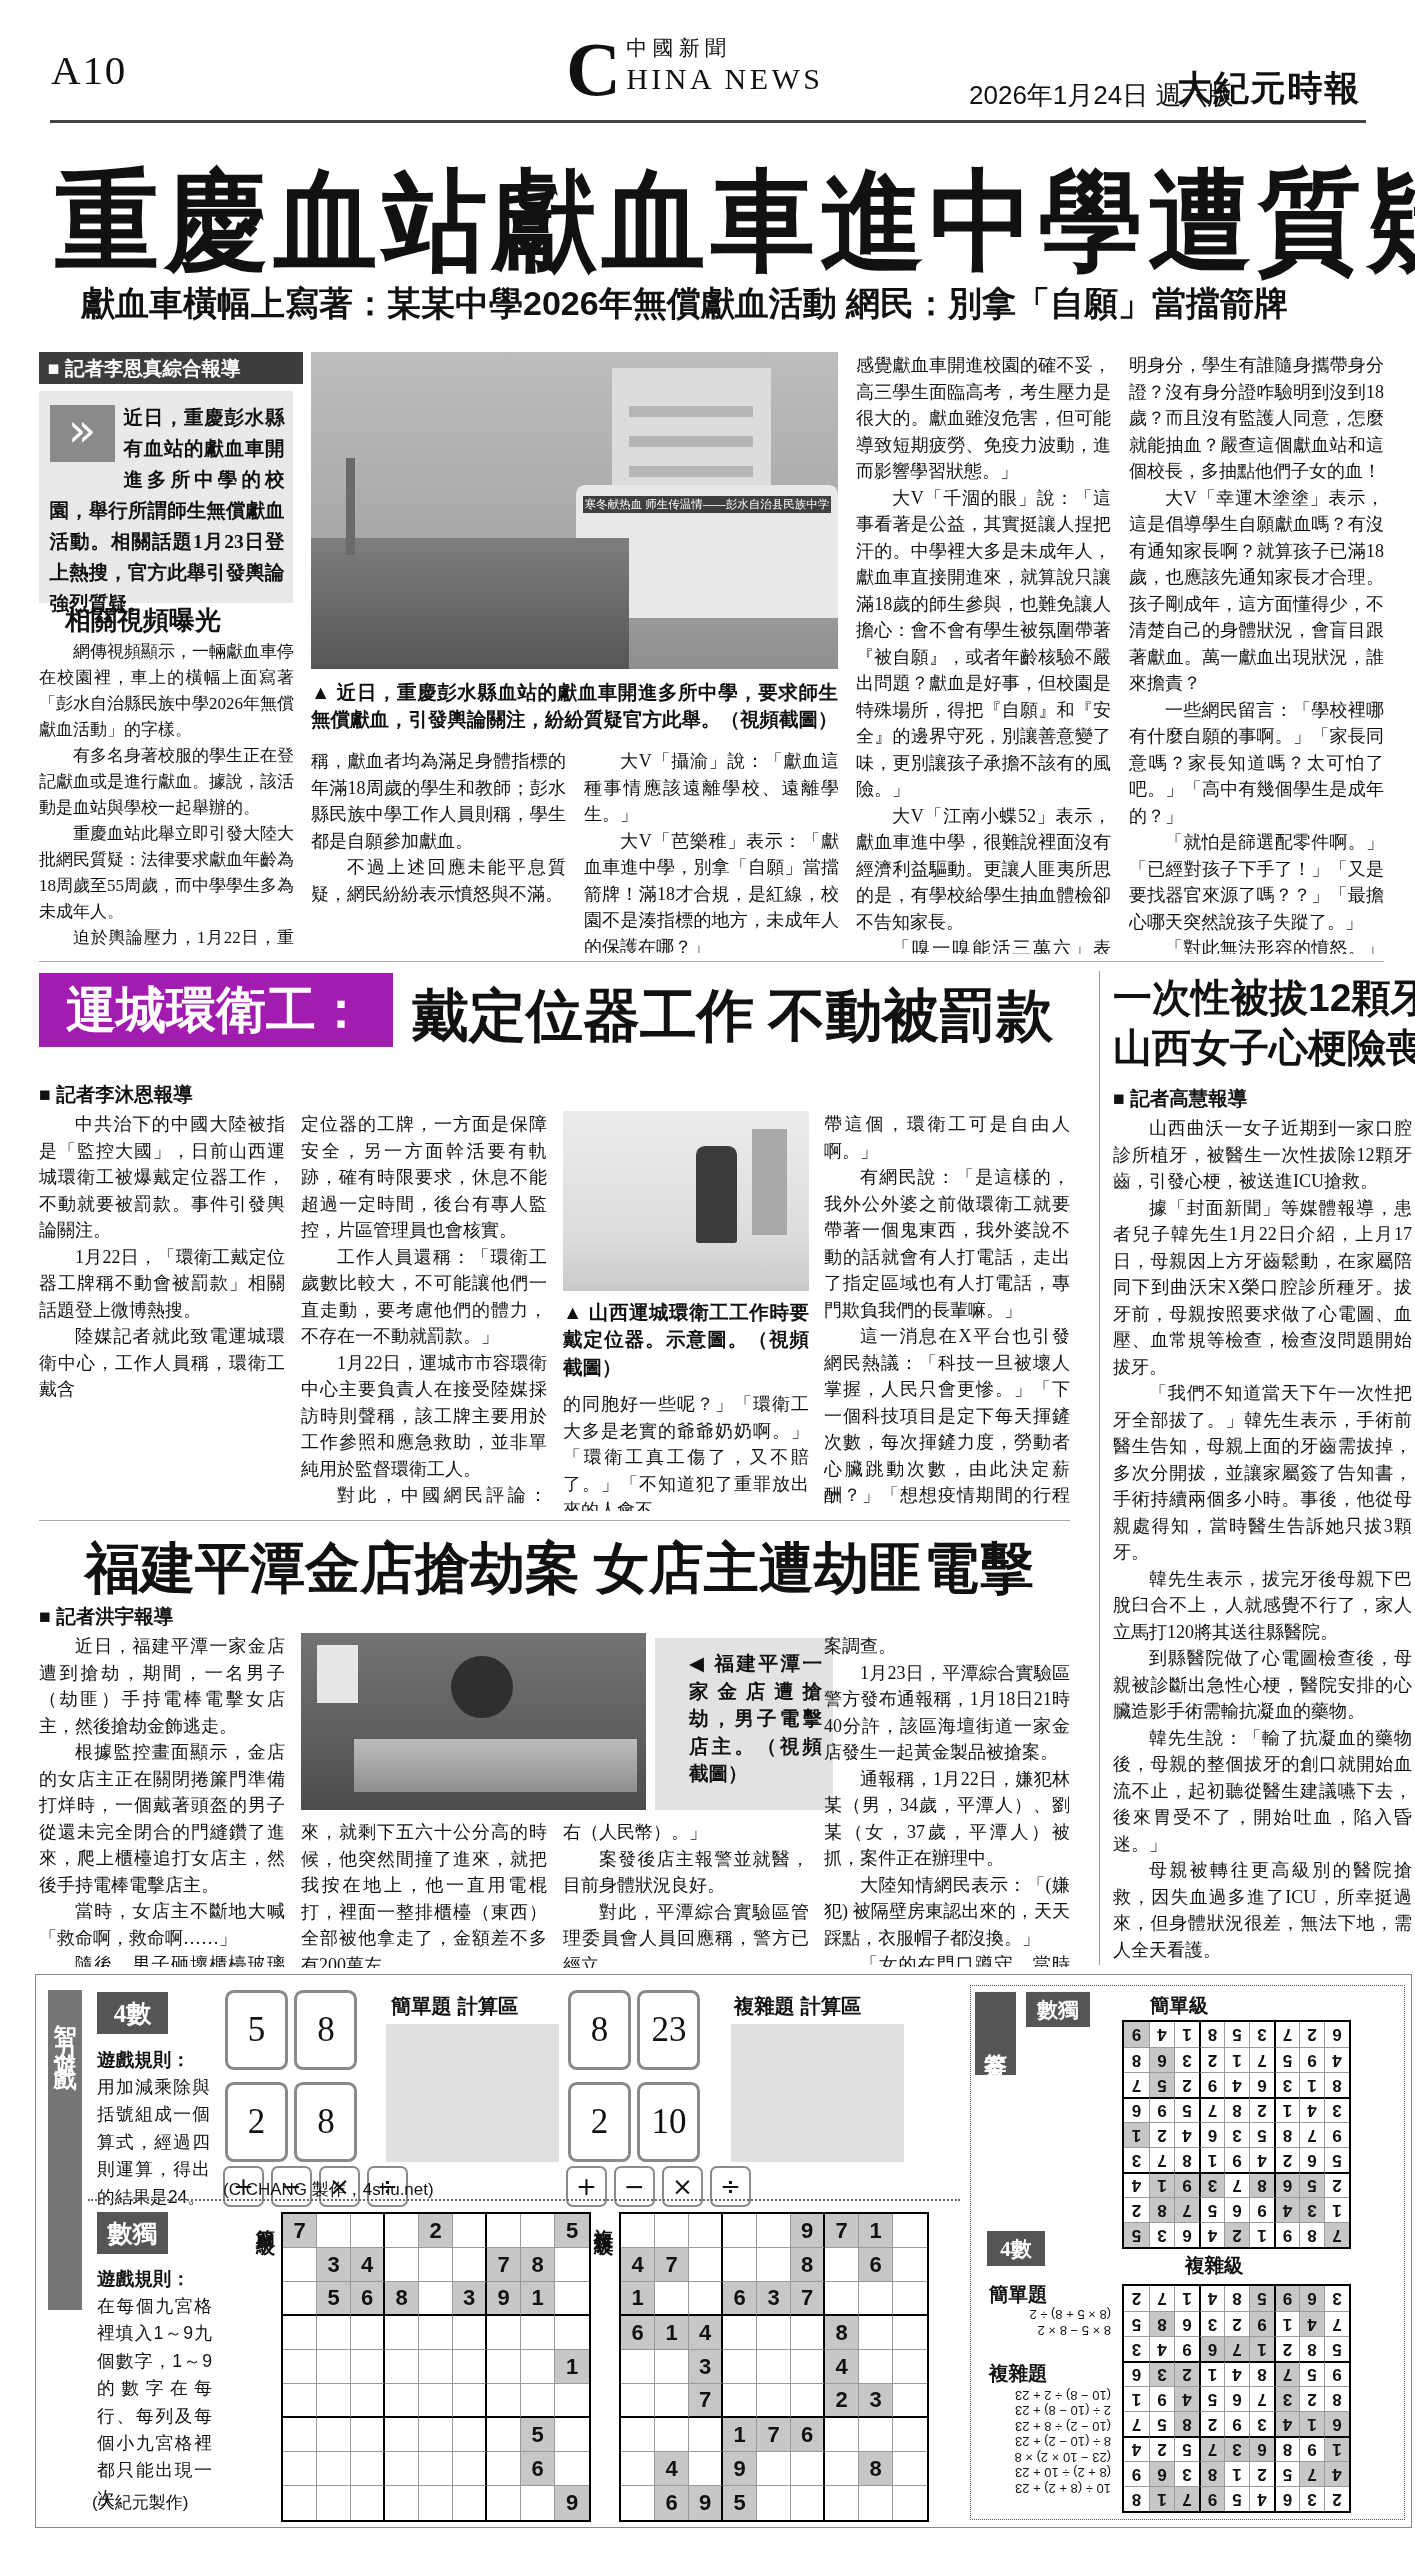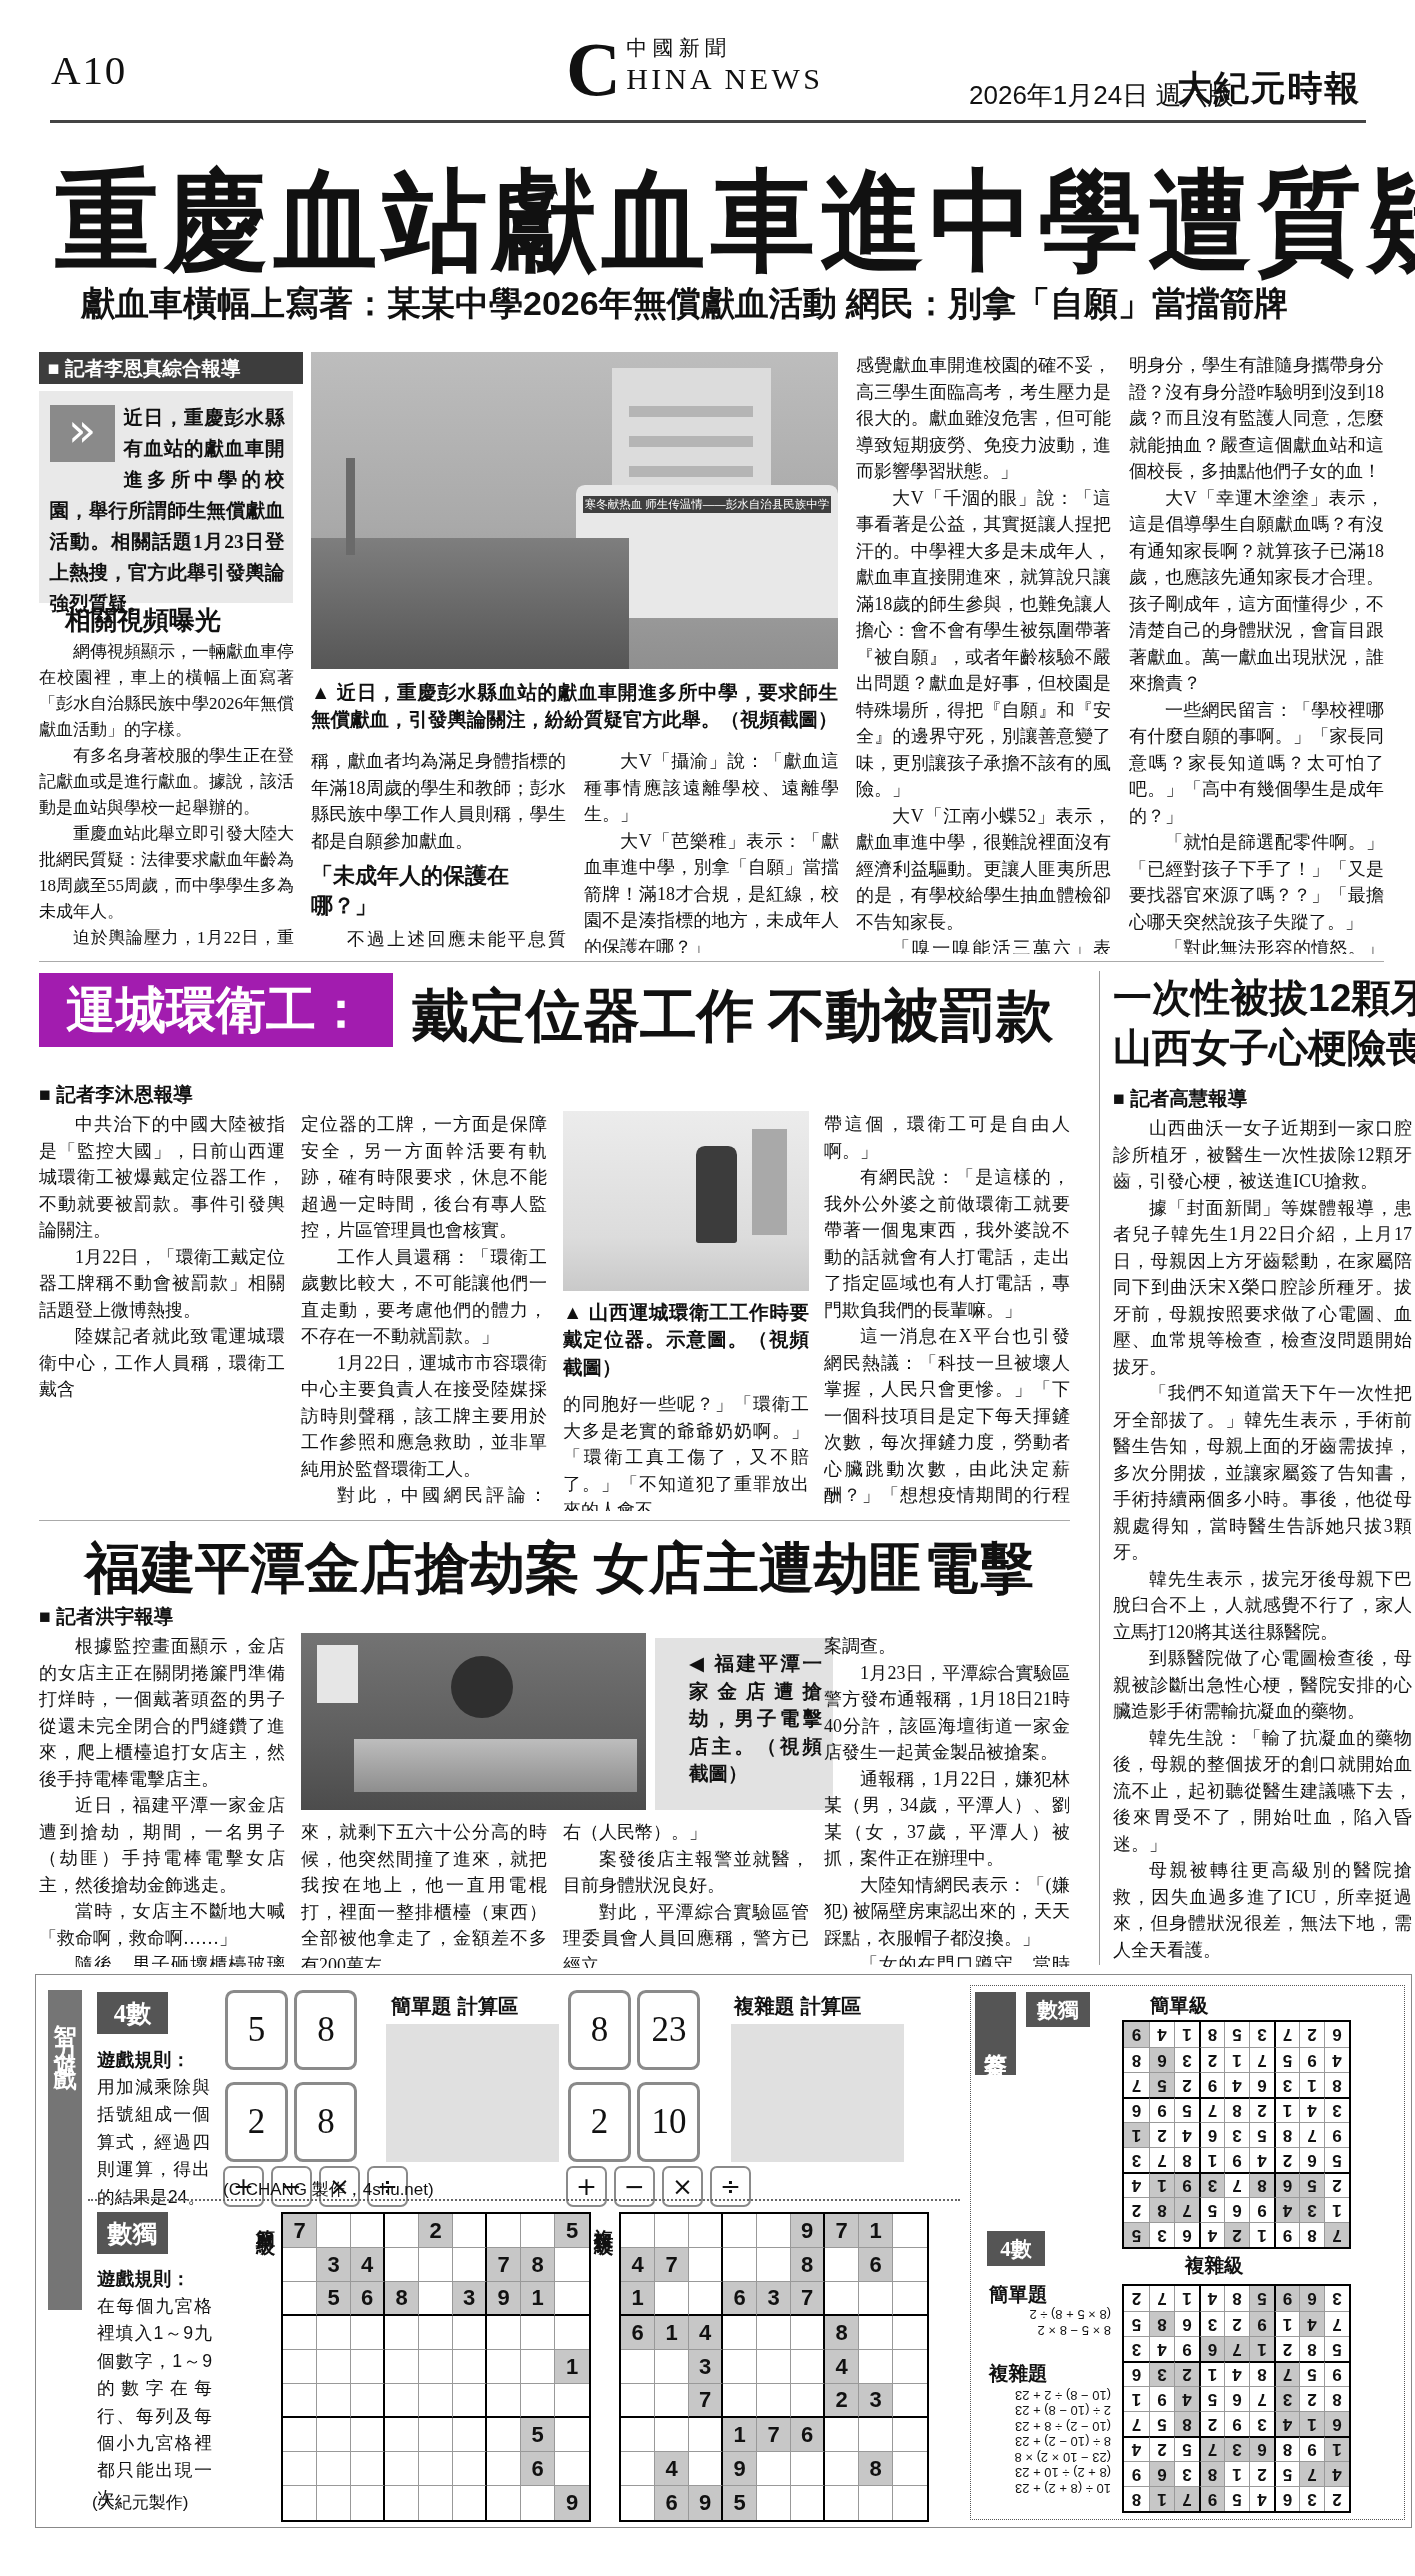--- a/index.html
+++ b/index.html
@@ -119,21 +119,20 @@
     </div>
     <div class="abs" style="left:0;top:186px;width:318px;height:131px;background:linear-gradient(180deg,#7e7e7e,#565656);"></div>
     <div class="abs" style="left:35px;top:106px;width:8.8px;height:97px;background:#6a6a6a;"></div>
   </div>
   <div class="abs cap sans" style="left:311px;top:679px;width:527px;height:57px;">▲ 近日，重慶彭水縣血站的獻血車開進多所中學，要求師生無償獻血，引發輿論關注，紛紛質疑官方此舉。（視頻截圖）</div>
 
   <div class="abs" style="left:311px;top:748px;width:255px;height:205px;overflow:hidden;">
     <div class="col b20">
         <p class="cont">稱，獻血者均為滿足身體指標的年滿18周歲的學生和教師；彭水縣民族中學工作人員則稱，學生都是自願參加獻血。</p>
       </div>
-    <div class="subhead2 sans">「未成年人的保護在哪？」</div>
     <div class="col b20">
         <p>不過上述回應未能平息質疑，網民紛紛表示憤怒與不滿。</p>
       </div>
   </div>
   <div class="abs col b20" style="left:584px;top:748px;width:255px;height:205px;overflow:hidden;">
       <p>大V「攝渝」說：「獻血這種事情應該遠離學校、遠離學生。」</p>
       <p>大V「芭樂稚」表示：「獻血車進中學，別拿「自願」當擋箭牌！滿18才合規，是紅線，校園不是湊指標的地方，未成年人的保護在哪？」</p>
     </div>
   <div class="abs col b20" style="left:856px;top:352px;width:255px;height:602px;overflow:hidden;">
       <p class="cont">感覺獻血車開進校園的確不妥，高三學生面臨高考，考生壓力是很大的。獻血雖沒危害，但可能導致短期疲勞、免疫力波動，進而影響學習狀態。」</p>
@@ -178,22 +177,22 @@
       <p class="cont">帶這個，環衛工可是自由人啊。」</p>
       <p>有網民說：「是這樣的，我外公外婆之前做環衛工就要帶著一個鬼東西，我外婆說不動的話就會有人打電話，走出了指定區域也有人打電話，專門欺負我們的長輩嘛。」</p>
       <p>這一消息在X平台也引發網民熱議：「科技一旦被壞人掌握，人民只會更慘。」「下一個科技項目是定下每天揮鏟次數，每次揮鏟力度，勞動者心臟跳動次數，由此決定薪酬？」「想想疫情期間的行程碼，可憐可悲。」「技術本該解放人力，卻被用來榨乾人性，這才是最諷刺的進步。」◇</p>
     </div>
 
   <div class="abs thinrule" style="left:39px;top:1520px;width:1031px;"></div>
 
   <div class="abs h3txt" style="left:85px;top:1532px;">福建平潭金店搶劫案 女店主遭劫匪電擊</div>
   <div class="abs byline sans" style="left:39px;top:1603px;">■ 記者洪宇報導</div>
   <div class="abs col b20" style="left:39px;top:1633px;width:246px;height:334px;overflow:hidden;">
+      <p>近日，福建平潭一家金店遭到搶劫，期間，一名男子（劫匪）手持電棒電擊女店主，然後搶劫金飾逃走。</p>
       <p>根據監控畫面顯示，金店的女店主正在關閉捲簾門準備打烊時，一個戴著頭盔的男子從還未完全閉合的門縫鑽了進來，爬上櫃檯追打女店主，然後手持電棒電擊店主。</p>
-      <p>近日，福建平潭一家金店遭到搶劫，期間，一名男子（劫匪）手持電棒電擊女店主，然後搶劫金飾逃走。</p>
       <p>當時，女店主不斷地大喊「救命啊，救命啊……」</p>
       <p>隨後，男子砸壞櫃檯玻璃拿走首飾，鑽出鐵門逃走。</p>
     </div>
   <div class="abs photo" style="left:301px;top:1633px;width:345px;height:177px;background:linear-gradient(180deg,#737373 0%,#5e5e5e 60%,#4c4c4c 100%);">
     <div class="abs" style="left:16px;top:12.4px;width:41px;height:58px;background:#e6e6e6;"></div>
     <div class="abs" style="left:150px;top:23px;width:62px;height:62px;background:#2f2f2f;border-radius:50%;"></div>
     <div class="abs" style="left:53px;top:106px;width:283px;height:53px;background:linear-gradient(180deg,#bdbdbd,#8e8e8e);"></div>
   </div>
   <div class="abs capbox" style="left:655px;top:1638px;width:133px;height:147px;padding-left:34px;">
     <div class="cap sans">◀ 福建平潭一家金店遭搶劫，男子電擊店主。（視頻截圖）</div>

